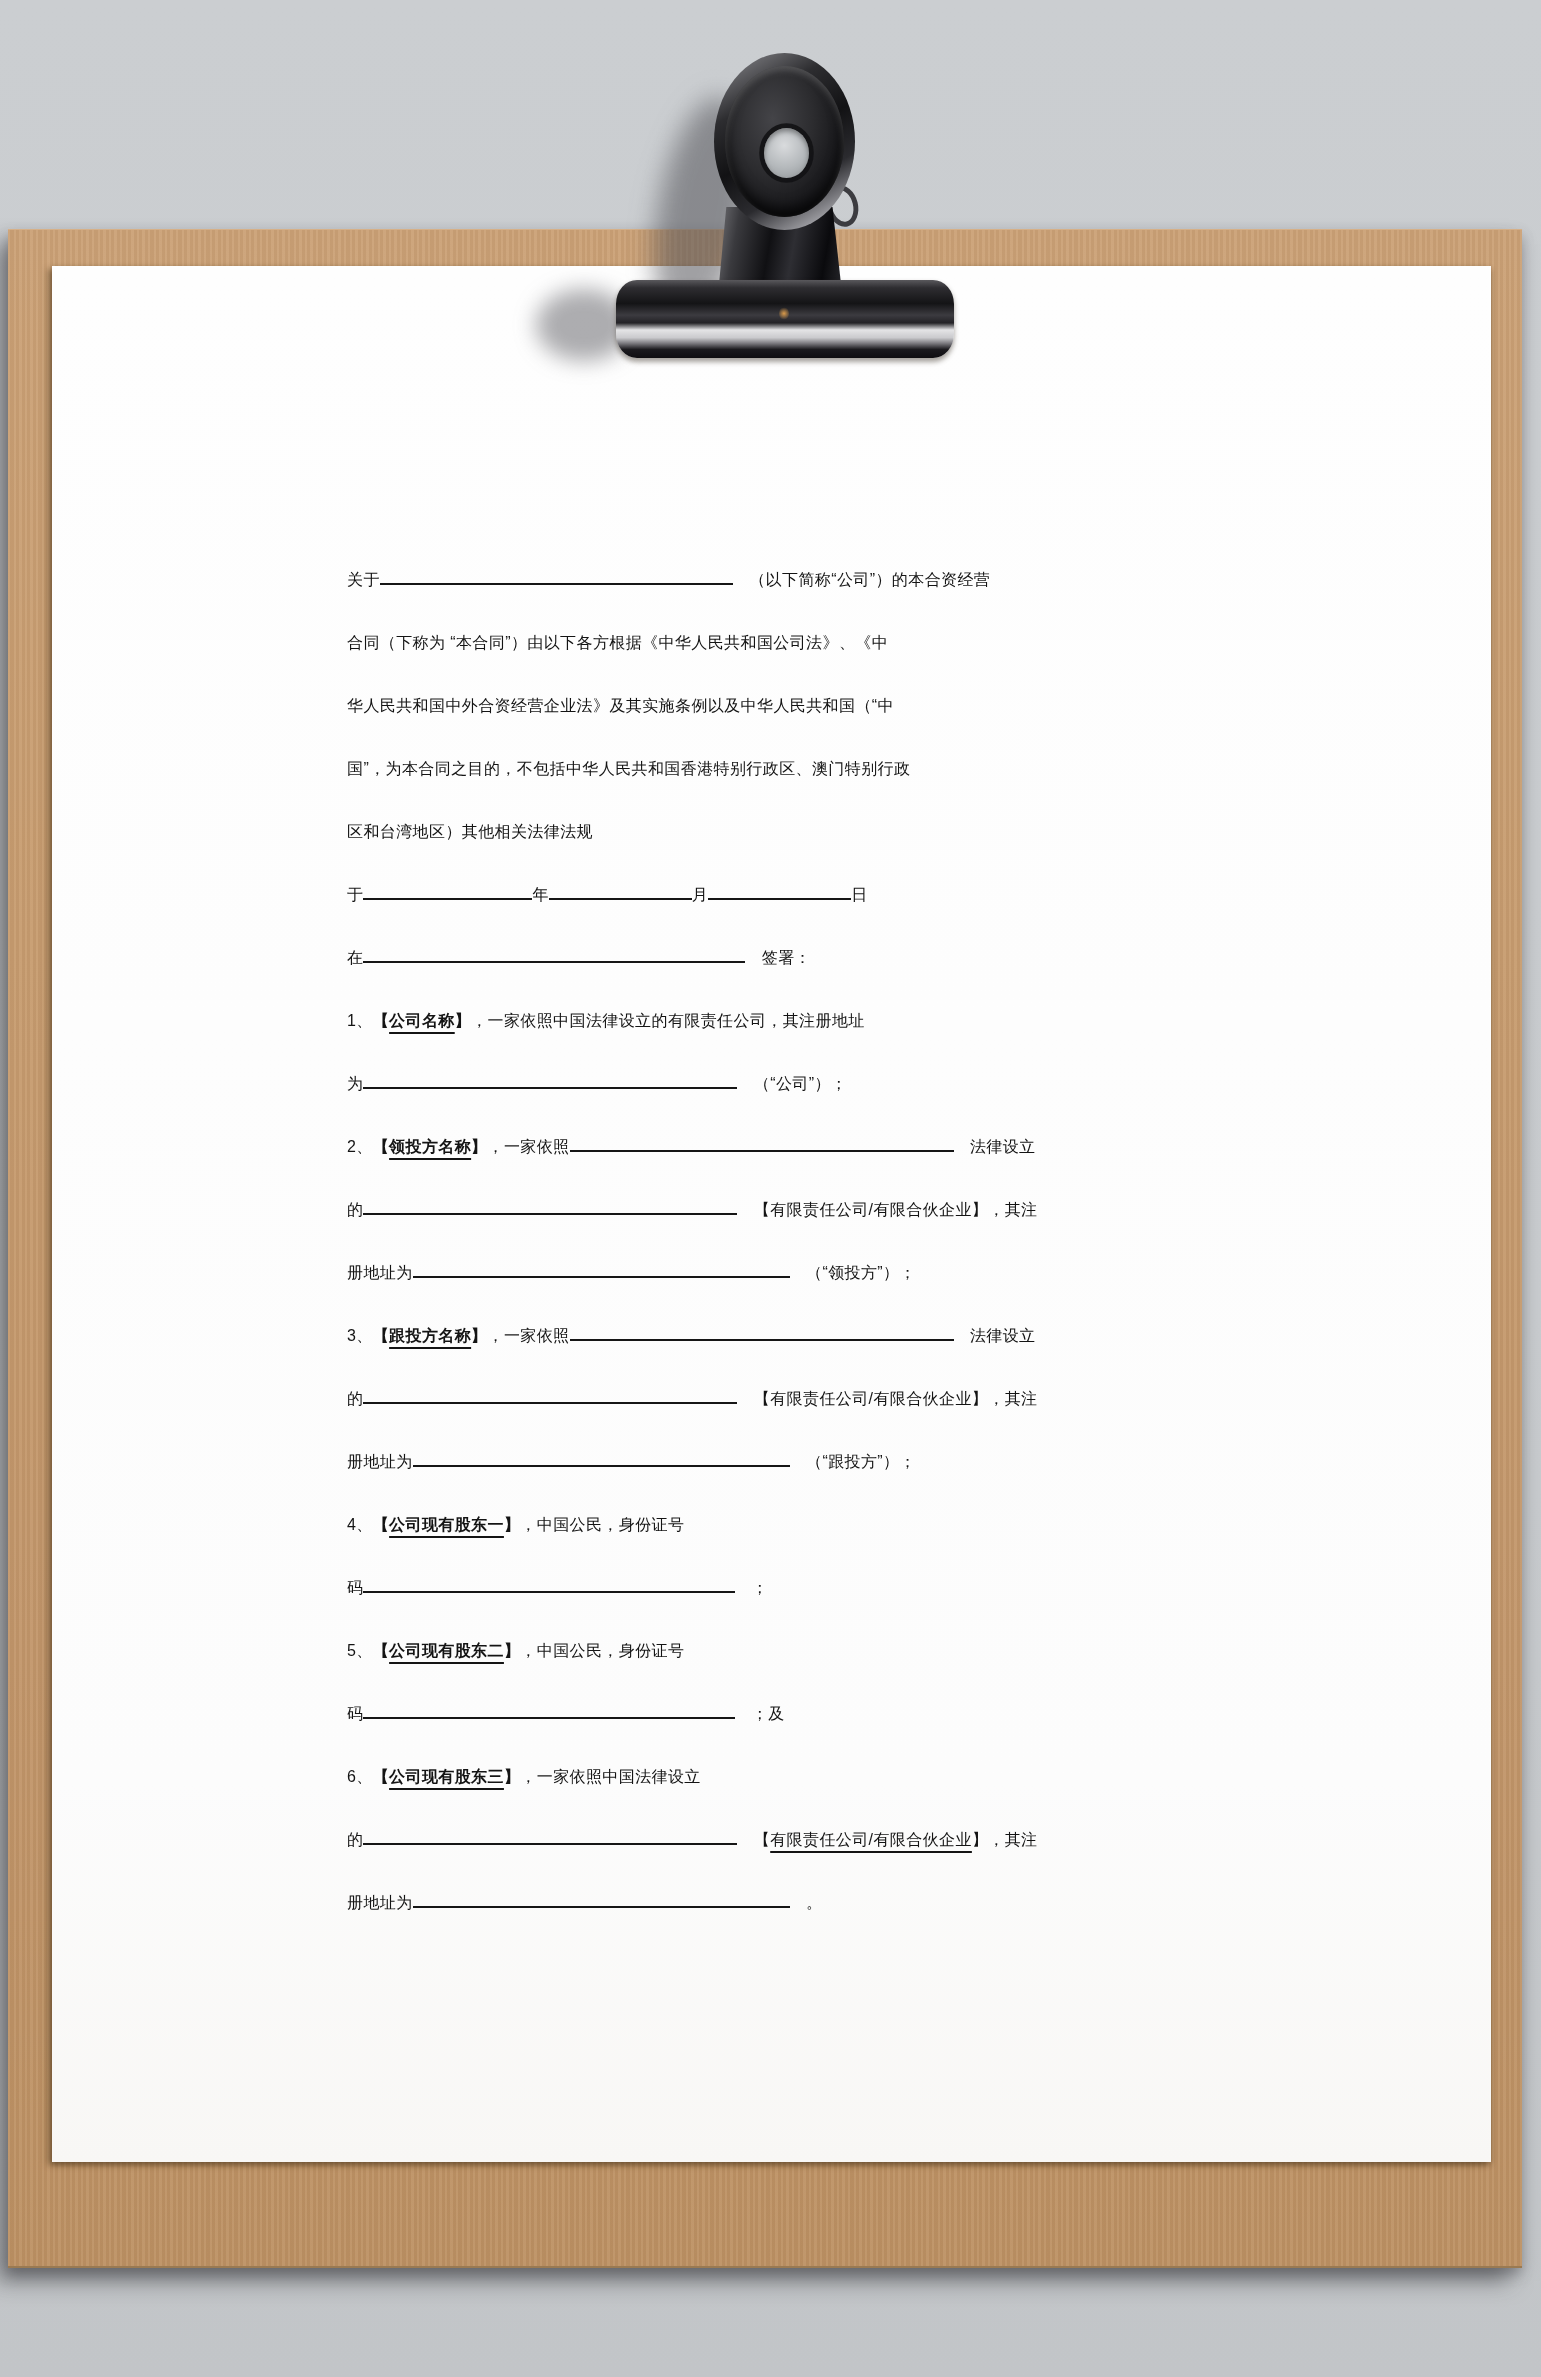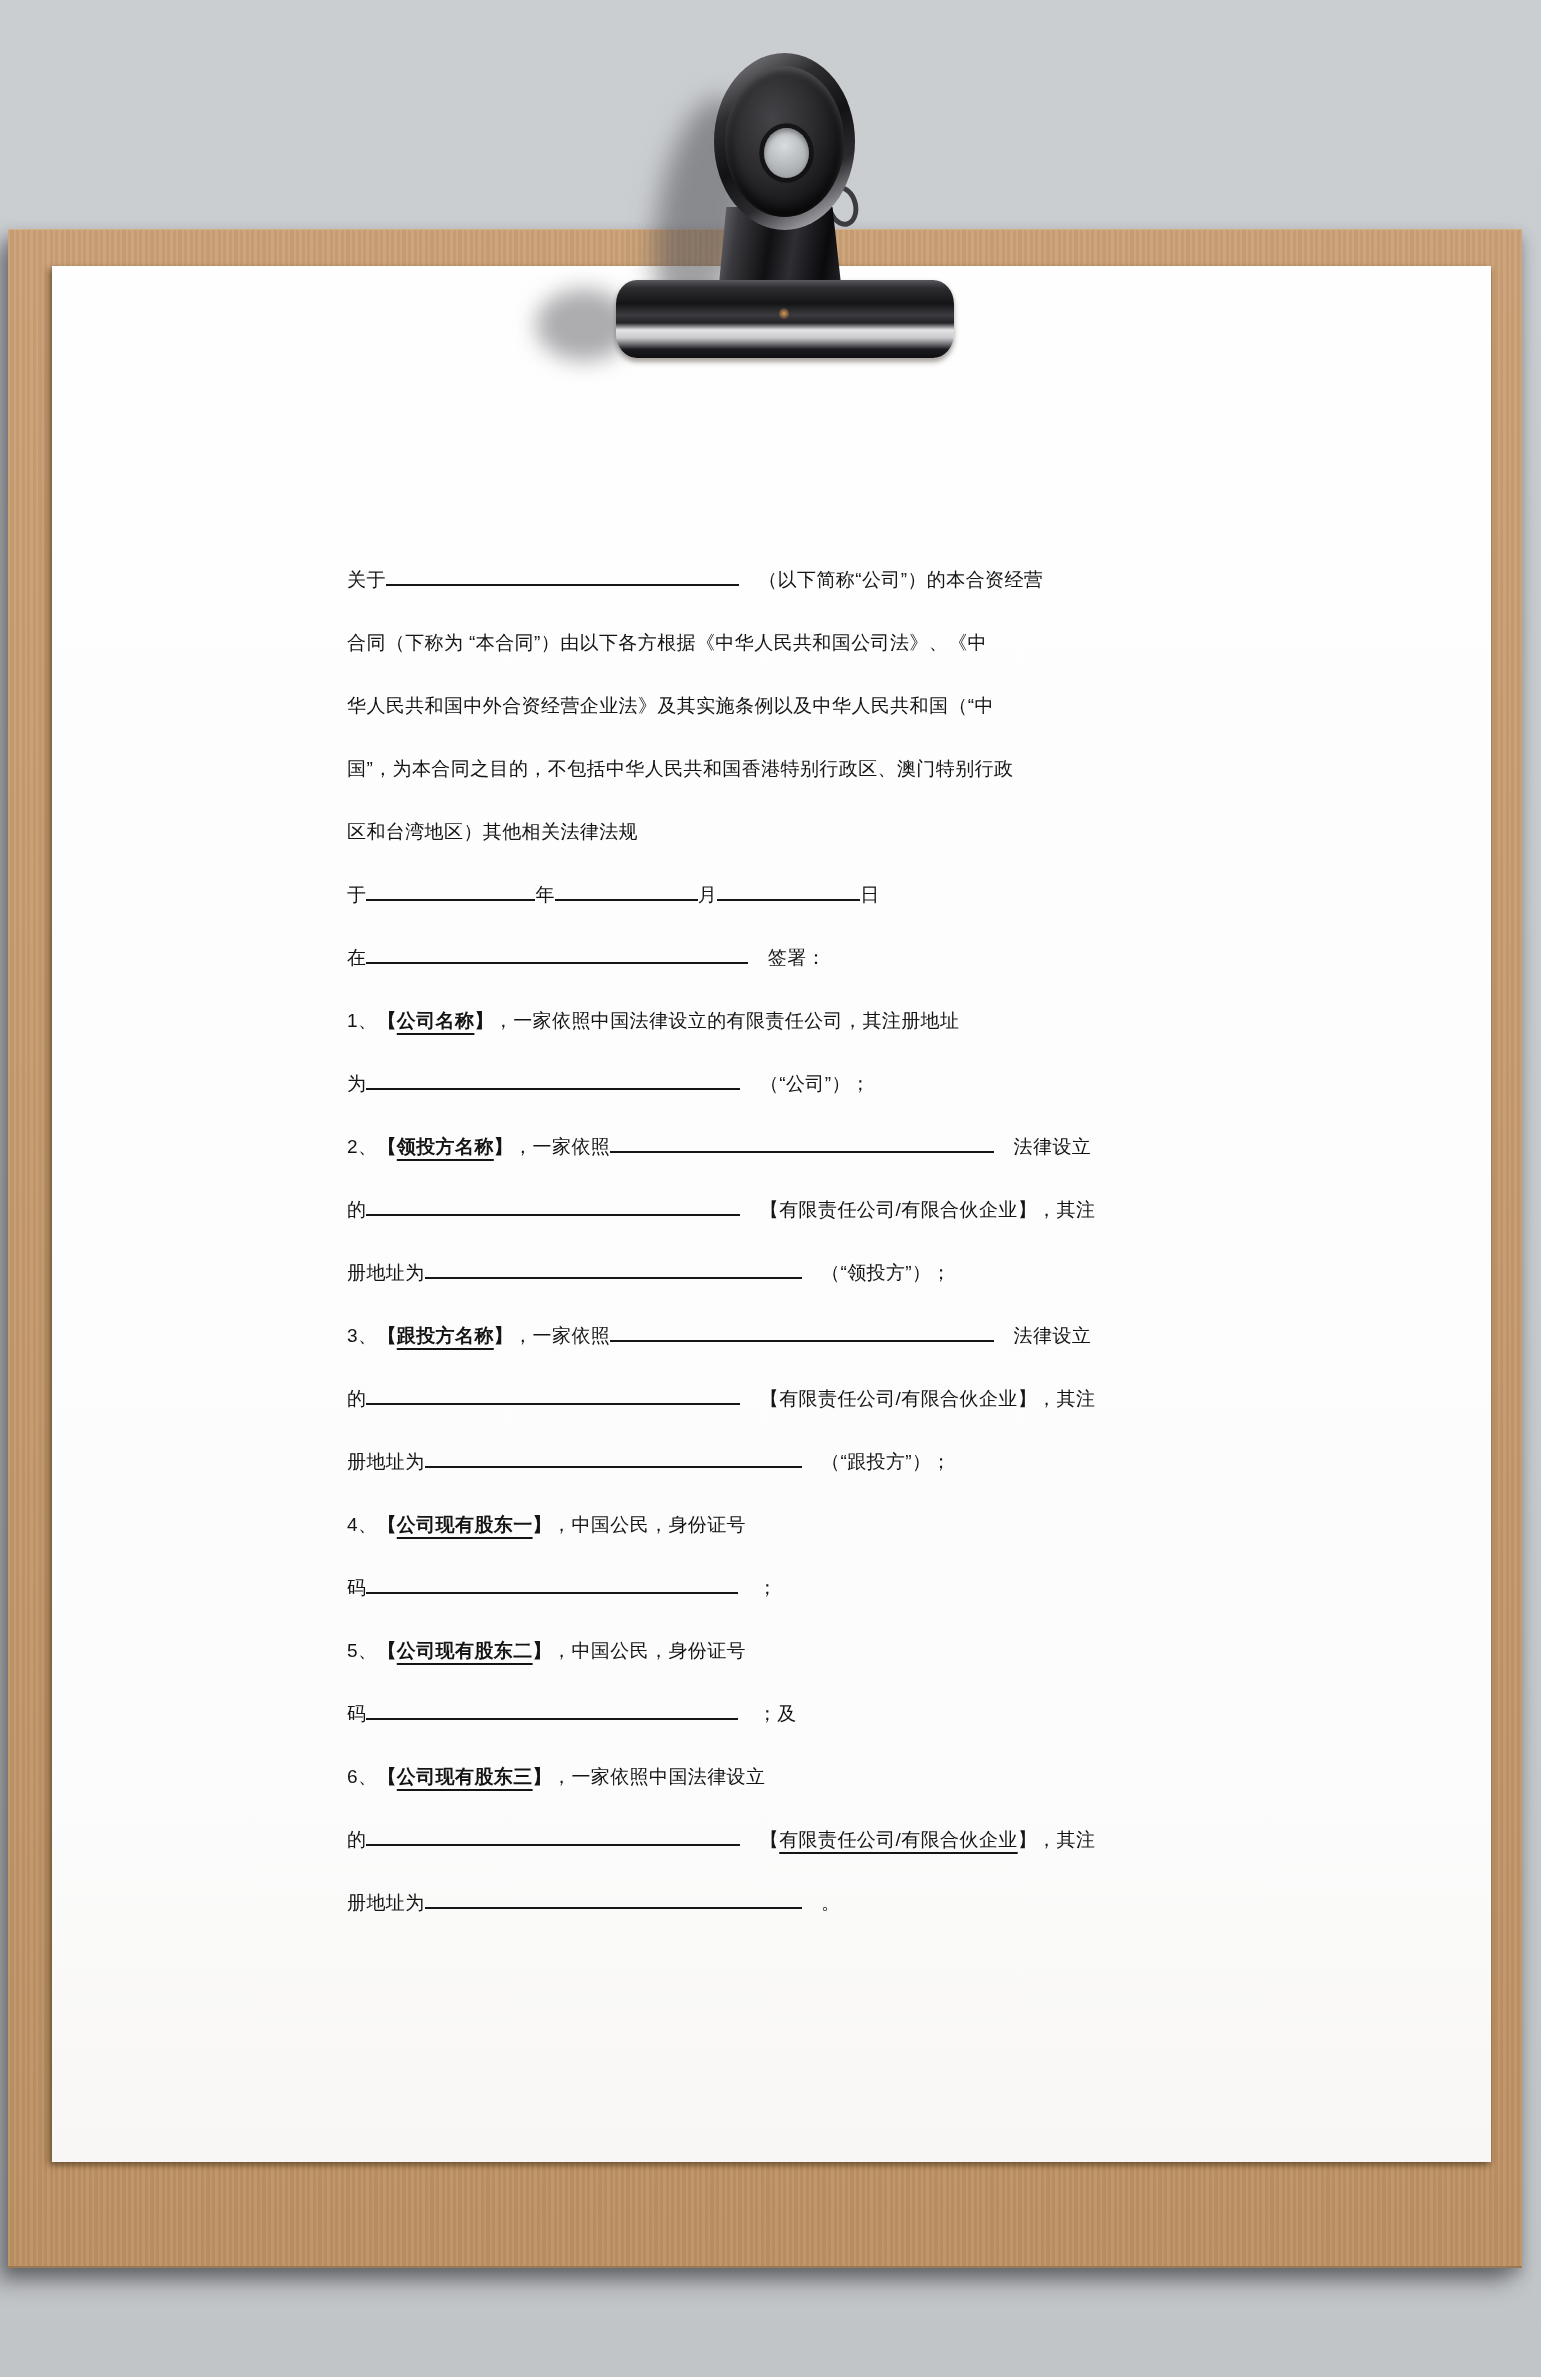--- a/index.html
+++ b/index.html
@@ -30,21 +30,21 @@
     width: 1439px; height: 1896px;
     background: linear-gradient(180deg, #fefefe 0%, #fcfcfc 80%, #f8f7f5 100%);
     box-shadow: -4px 3.2px 6.4px rgba(70,50,25,0.45), 0 3.2px 5.6px rgba(70,50,25,0.40);
   }
 
   
   .doc-text {
     position: absolute;
     left: 295px; top: 282px;
     width: 851px;
-    font-size: 19px;
+    font-size: 16px;
     line-height: 63px;
     color: #141414;
     letter-spacing: 0.4px;
     white-space: pre;
   }
   .doc-text .line { height: 63px; }
   .blank {
     display: inline-block;
     height: 24px;
     border-bottom: 2.4px solid #161616;

